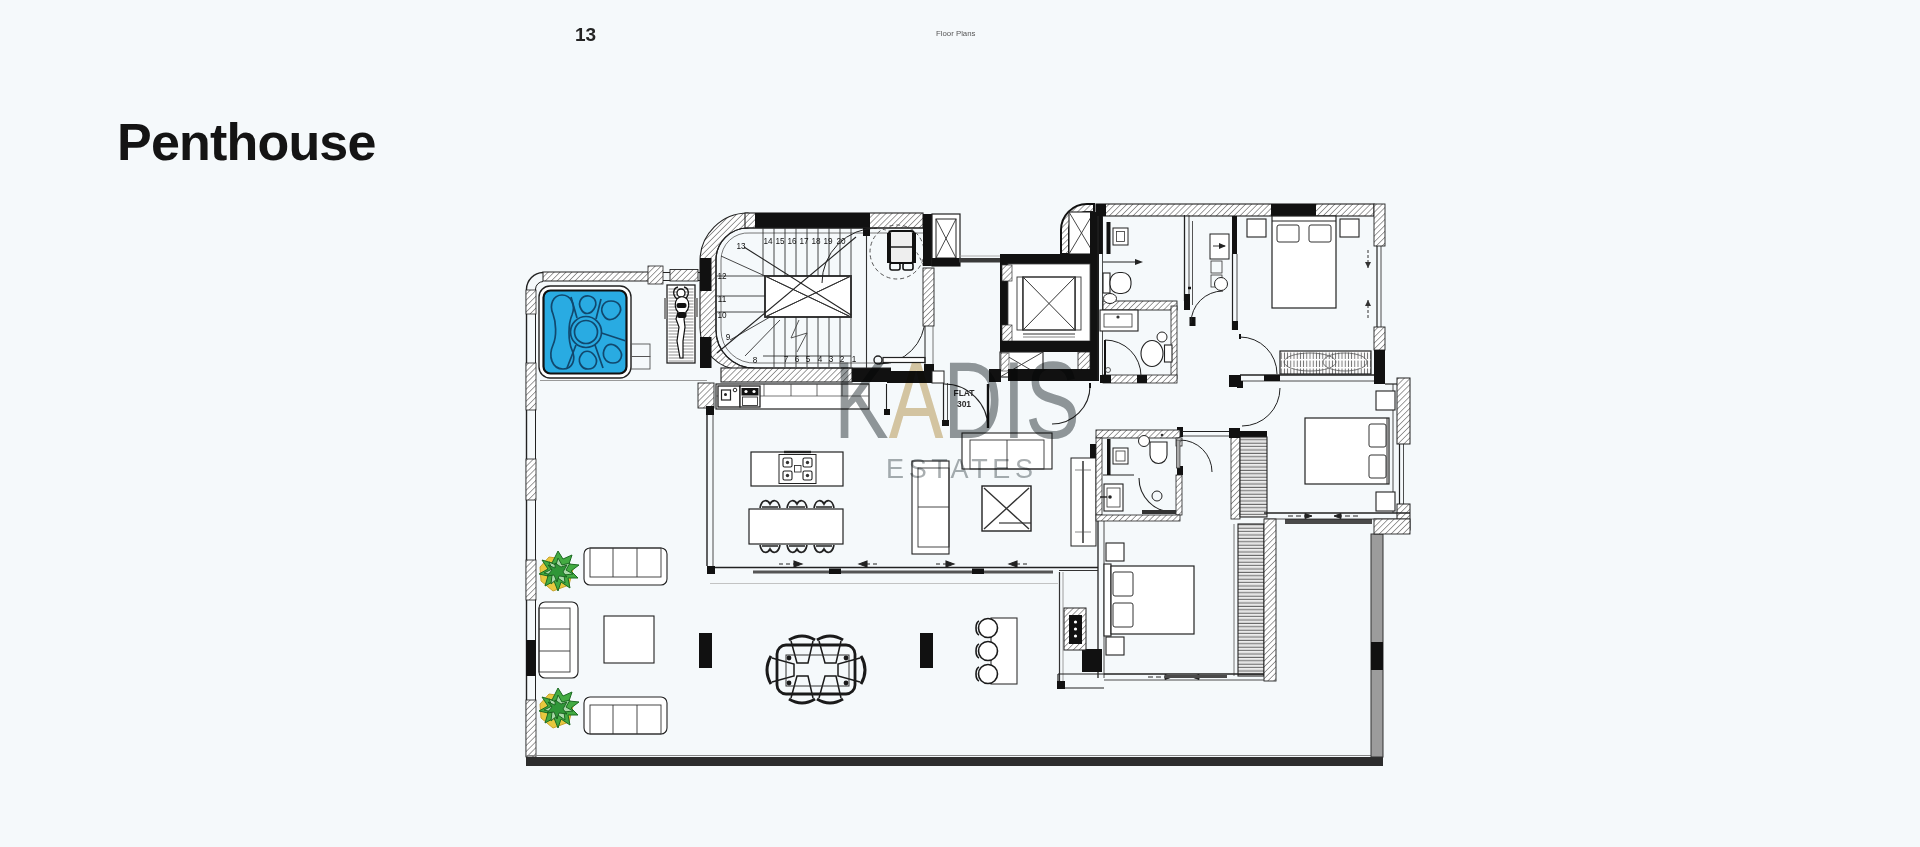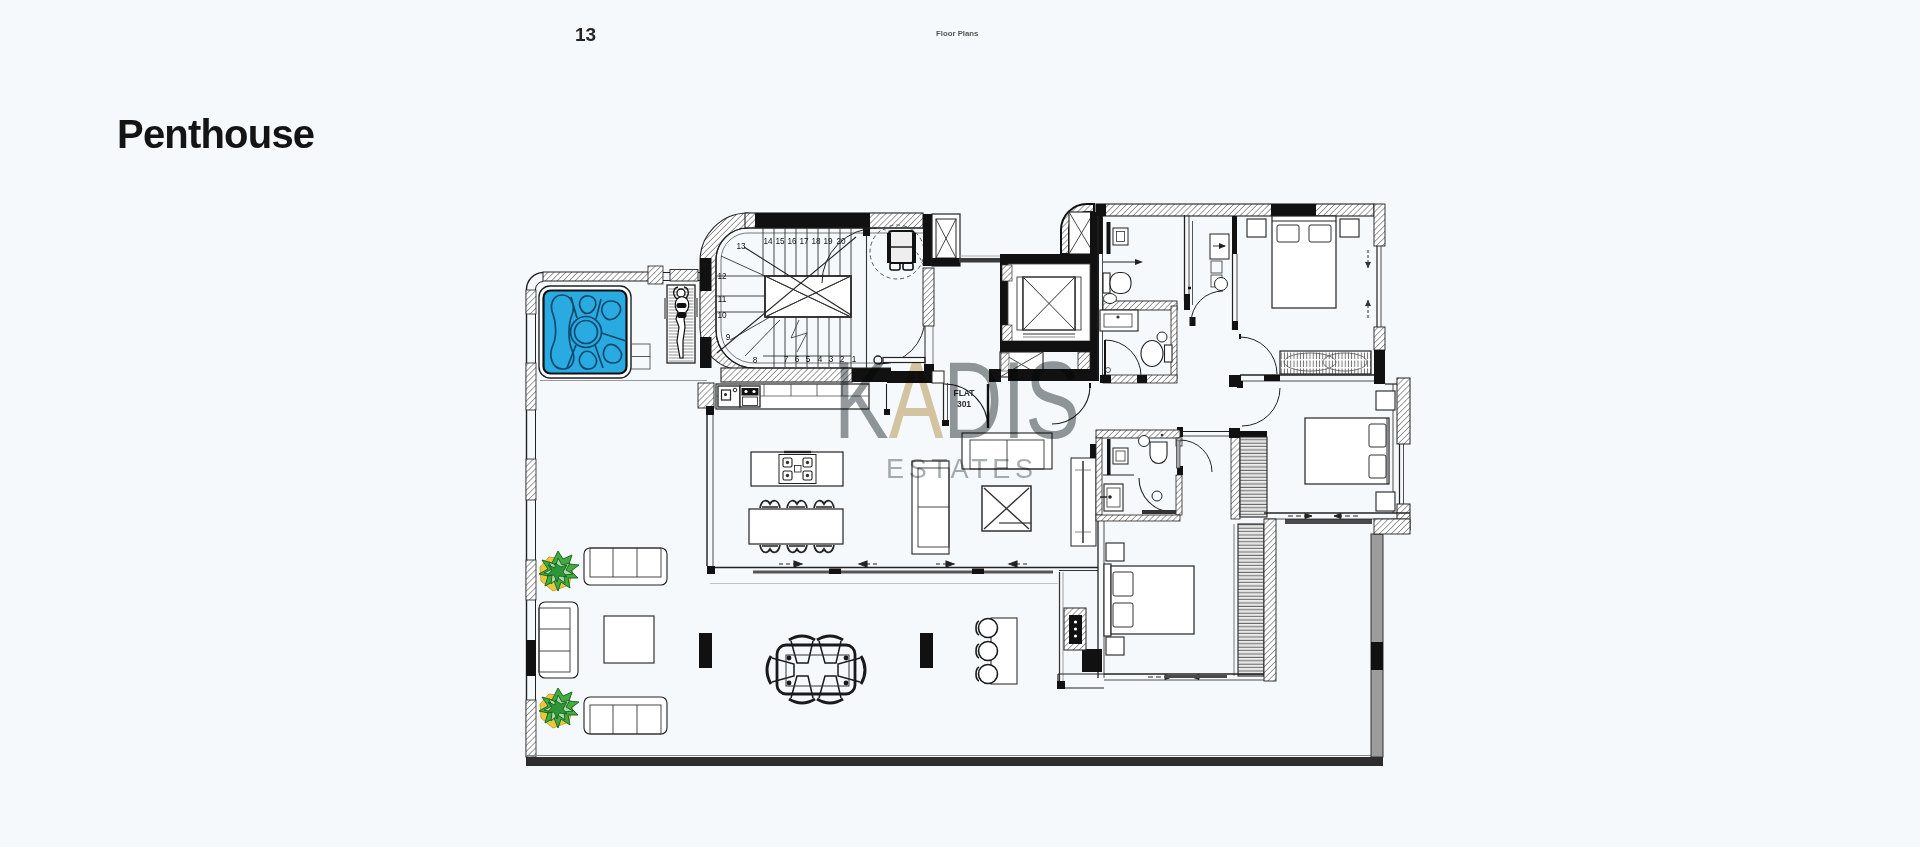--- a/index.html
+++ b/index.html
@@ -5,23 +5,23 @@
 html,body{margin:0;padding:0;background:#f5f9fb;}
 .page{position:relative;width:1920px;height:808px;font-family:"Liberation Sans",sans-serif;overflow:hidden;background:#f5f9fb;}
 svg text{font-family:"Liberation Sans",sans-serif;}
 </style>
 </head>
 <body>
 <div class="page">
 
 <div style="position:absolute;left:575px;top:24px;font-size:19px;font-weight:600;color:#242424;letter-spacing:0px;">13</div>
 
-<div style="position:absolute;left:936px;top:29px;font-size:7.8px;font-weight:700;color:#565656;letter-spacing:0px;text-align:center;">Floor Plans</div>
-
-<div style="position:absolute;left:117px;top:112px;font-size:40px;font-weight:700;color:#141414;letter-spacing:-0.8px;">Penthouse</div>
+<div style="position:absolute;left:936px;top:29px;font-size:7.8px;font-weight:400;color:#565656;letter-spacing:0px;text-align:center;">Floor Plans</div>
+
+<div style="position:absolute;left:117px;top:112px;font-size:52px;font-weight:700;color:#141414;letter-spacing:-0.8px;">Penthouse</div>
 <svg width="1920" height="847" viewBox="0 0 1920 847" style="position:absolute;left:0;top:0;">
 <defs>
 <pattern id="hx" width="4.2" height="4.2" patternTransform="rotate(45)" patternUnits="userSpaceOnUse">
 <rect width="4.2" height="4.2" fill="#ffffff"></rect>
 <line x1="0" y1="0" x2="0" y2="4.2" stroke="#454545" stroke-width="1.05"></line>
 </pattern>
 <pattern id="stH" width="8" height="3.4" patternUnits="userSpaceOnUse">
 <rect width="8" height="3.4" fill="#fcfcfc"></rect>
 <line x1="0" y1="1.1" x2="8" y2="1.1" stroke="#4d4d4d" stroke-width="0.95"></line>
 <line x1="0" y1="2.7" x2="8" y2="2.7" stroke="#b5b5b5" stroke-width="0.5"></line>

